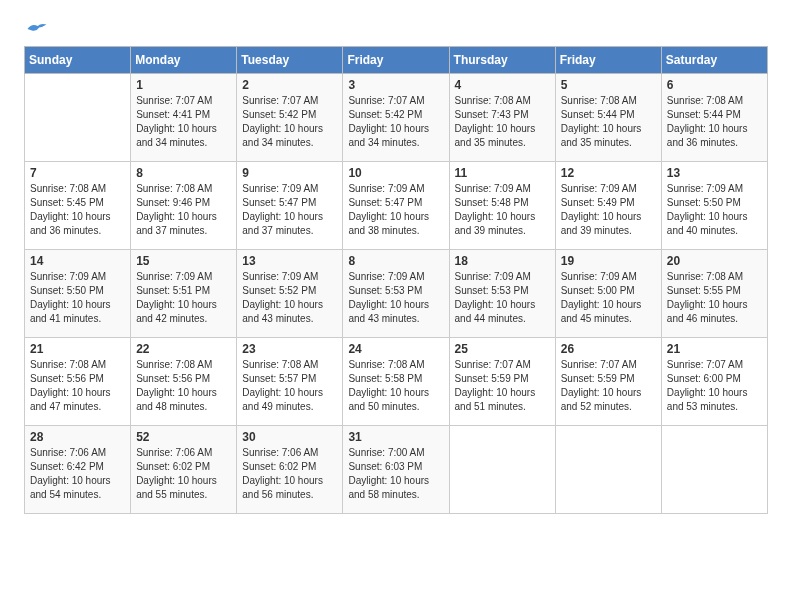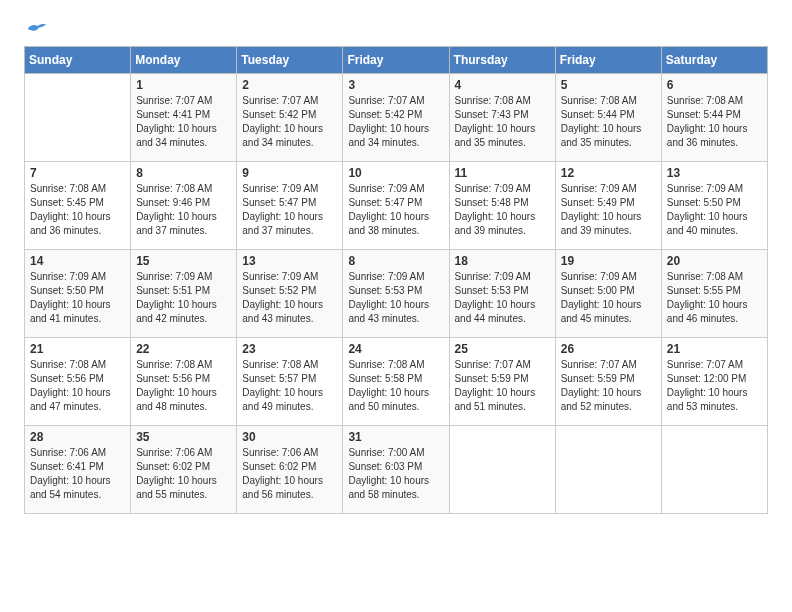--- a/index.html
+++ b/index.html
@@ -285,33 +285,33 @@
       </td>
         <td>
         <span class="day-number">26</span>
         <span class="day-info">Sunrise: 7:07 AM</span><br>
         <span class="day-info">Sunset: 5:59 PM</span><br>
         <span class="day-info">Daylight: 10 hours and 52 minutes.</span>
       </td>
         <td>
         <span class="day-number">21</span>
         <span class="day-info">Sunrise: 7:07 AM</span><br>
-        <span class="day-info">Sunset: 12:00 PM</span><br>
+        <span class="day-info">Sunset: 6:00 PM</span><br>
         <span class="day-info">Daylight: 10 hours and 53 minutes.</span>
       </td>
       </tr>
       <tr>
         <td>
         <span class="day-number">28</span>
         <span class="day-info">Sunrise: 7:06 AM</span><br>
-        <span class="day-info">Sunset: 6:41 PM</span><br>
+        <span class="day-info">Sunset: 6:42 PM</span><br>
         <span class="day-info">Daylight: 10 hours and 54 minutes.</span>
       </td>
         <td>
-        <span class="day-number">35</span>
+        <span class="day-number">52</span>
         <span class="day-info">Sunrise: 7:06 AM</span><br>
         <span class="day-info">Sunset: 6:02 PM</span><br>
         <span class="day-info">Daylight: 10 hours and 55 minutes.</span>
       </td>
         <td>
         <span class="day-number">30</span>
         <span class="day-info">Sunrise: 7:06 AM</span><br>
         <span class="day-info">Sunset: 6:02 PM</span><br>
         <span class="day-info">Daylight: 10 hours and 56 minutes.</span>
       </td>

